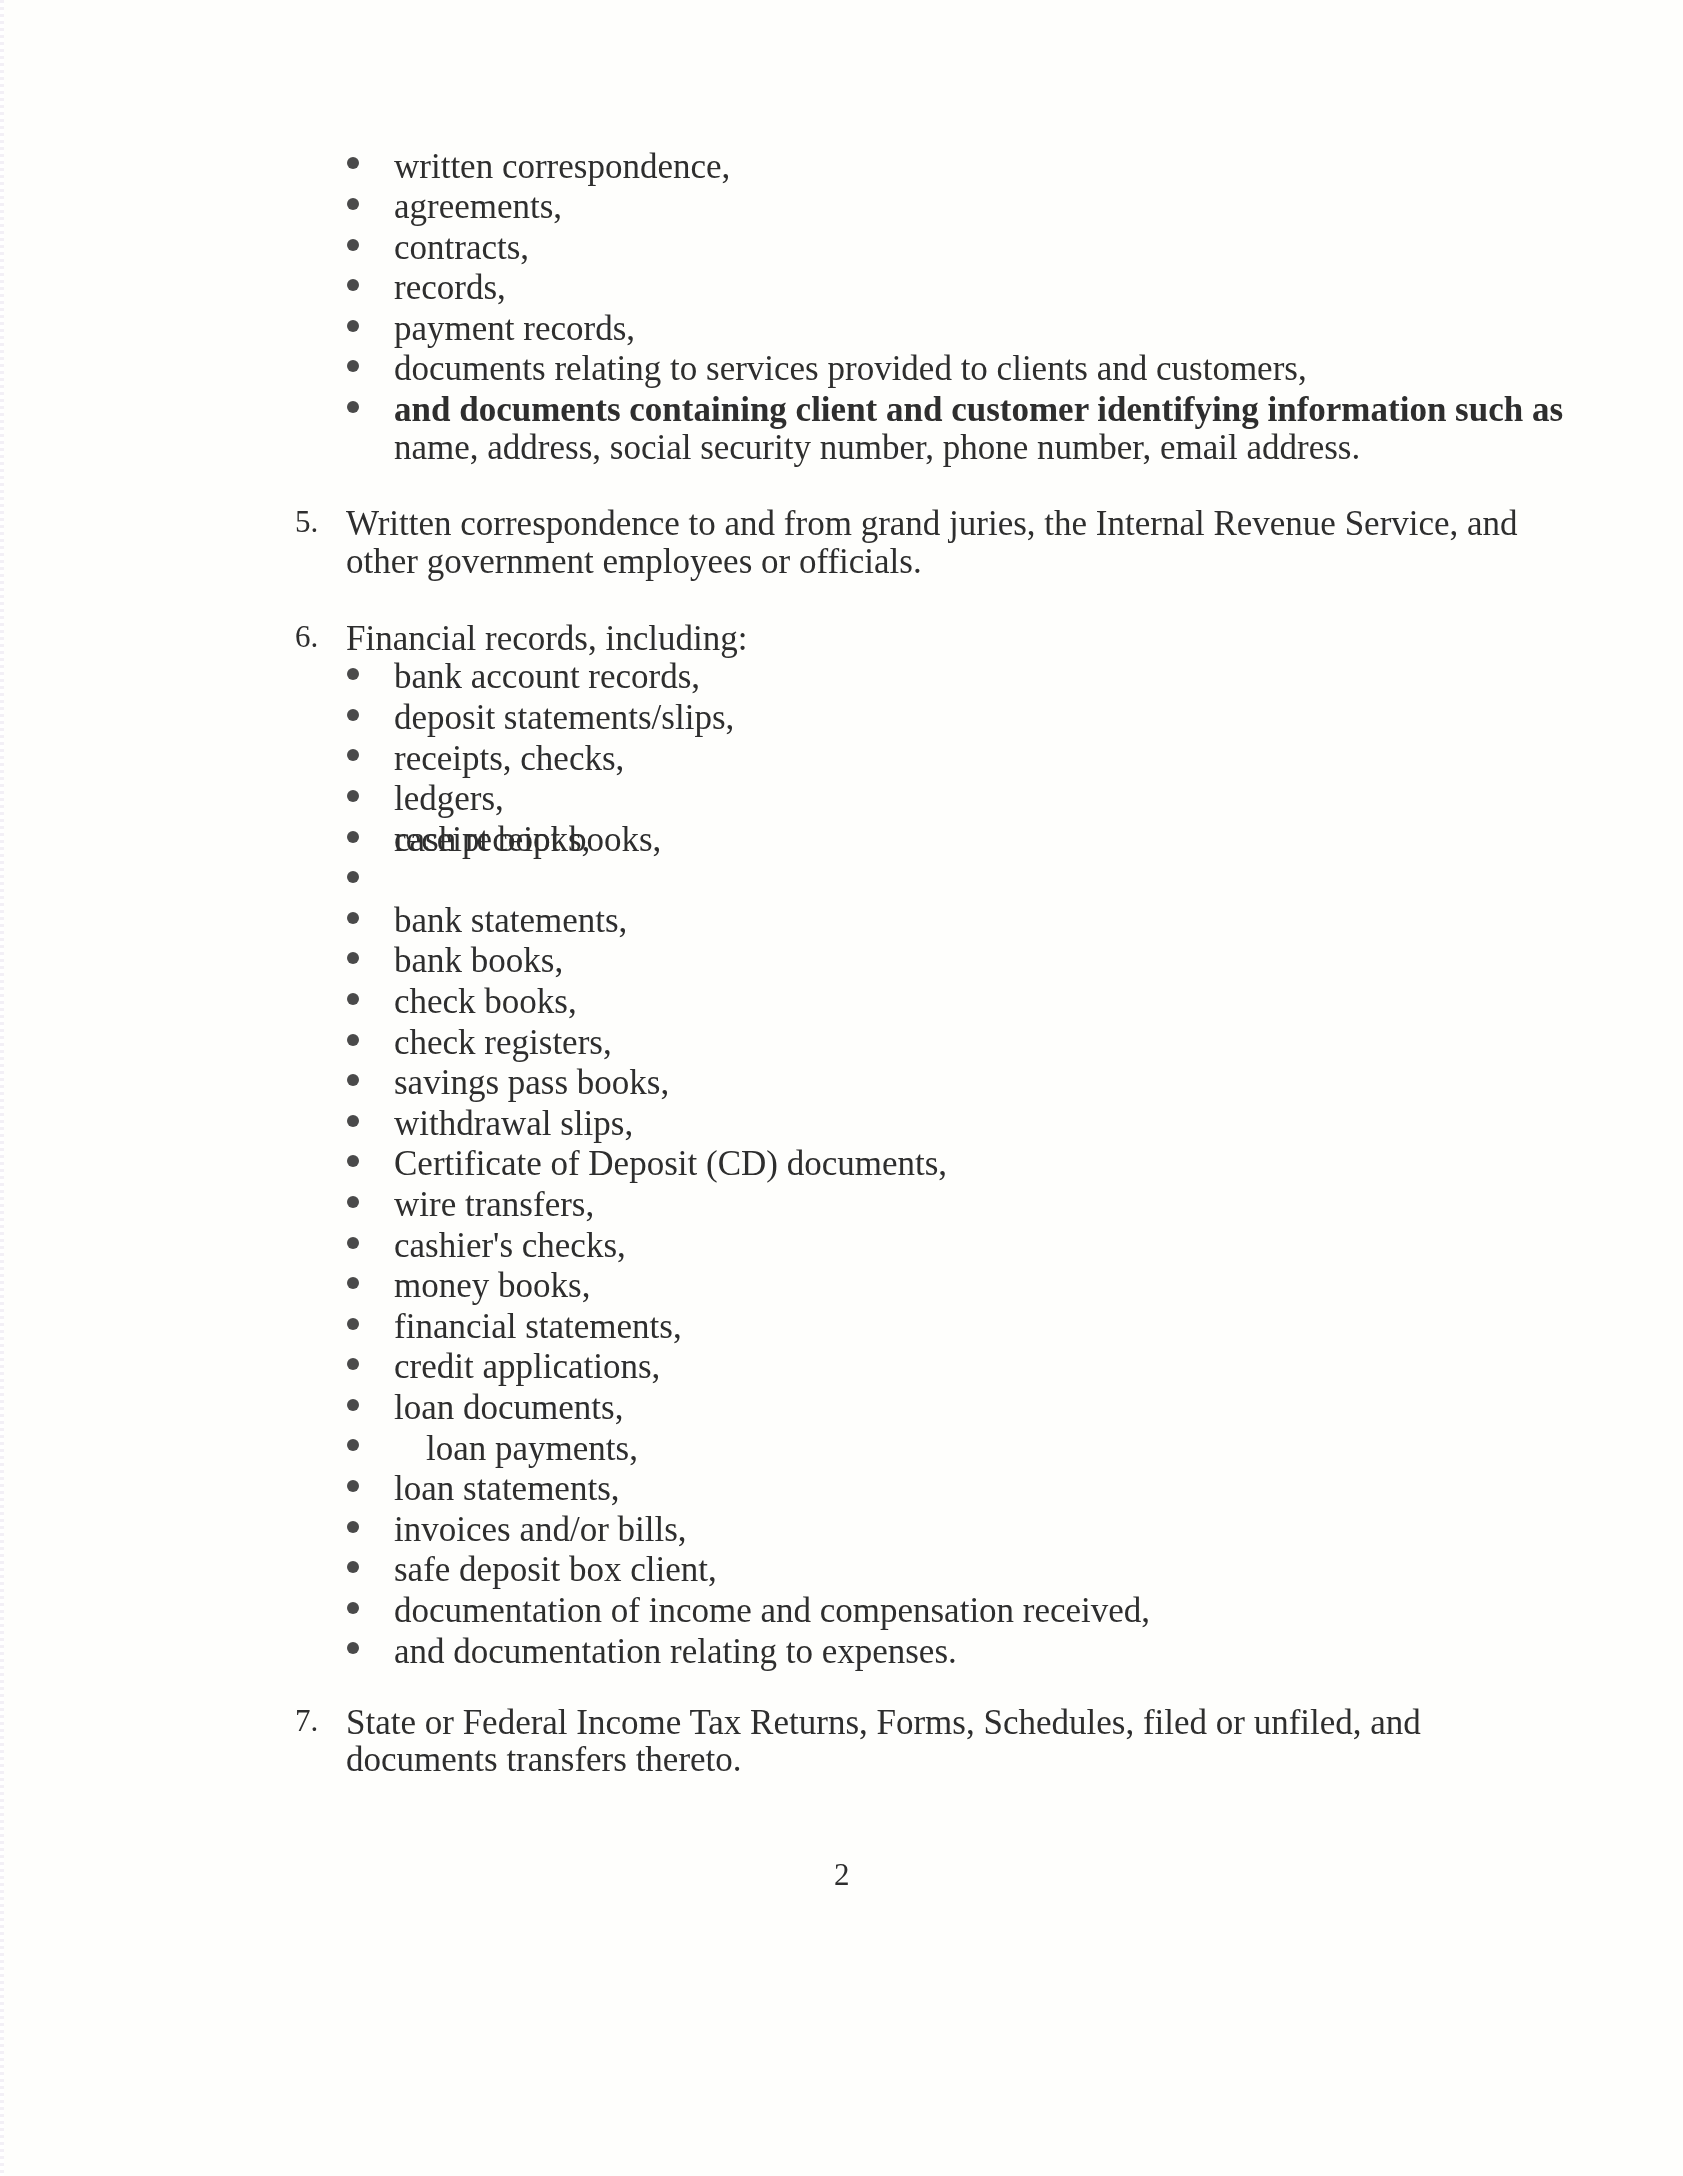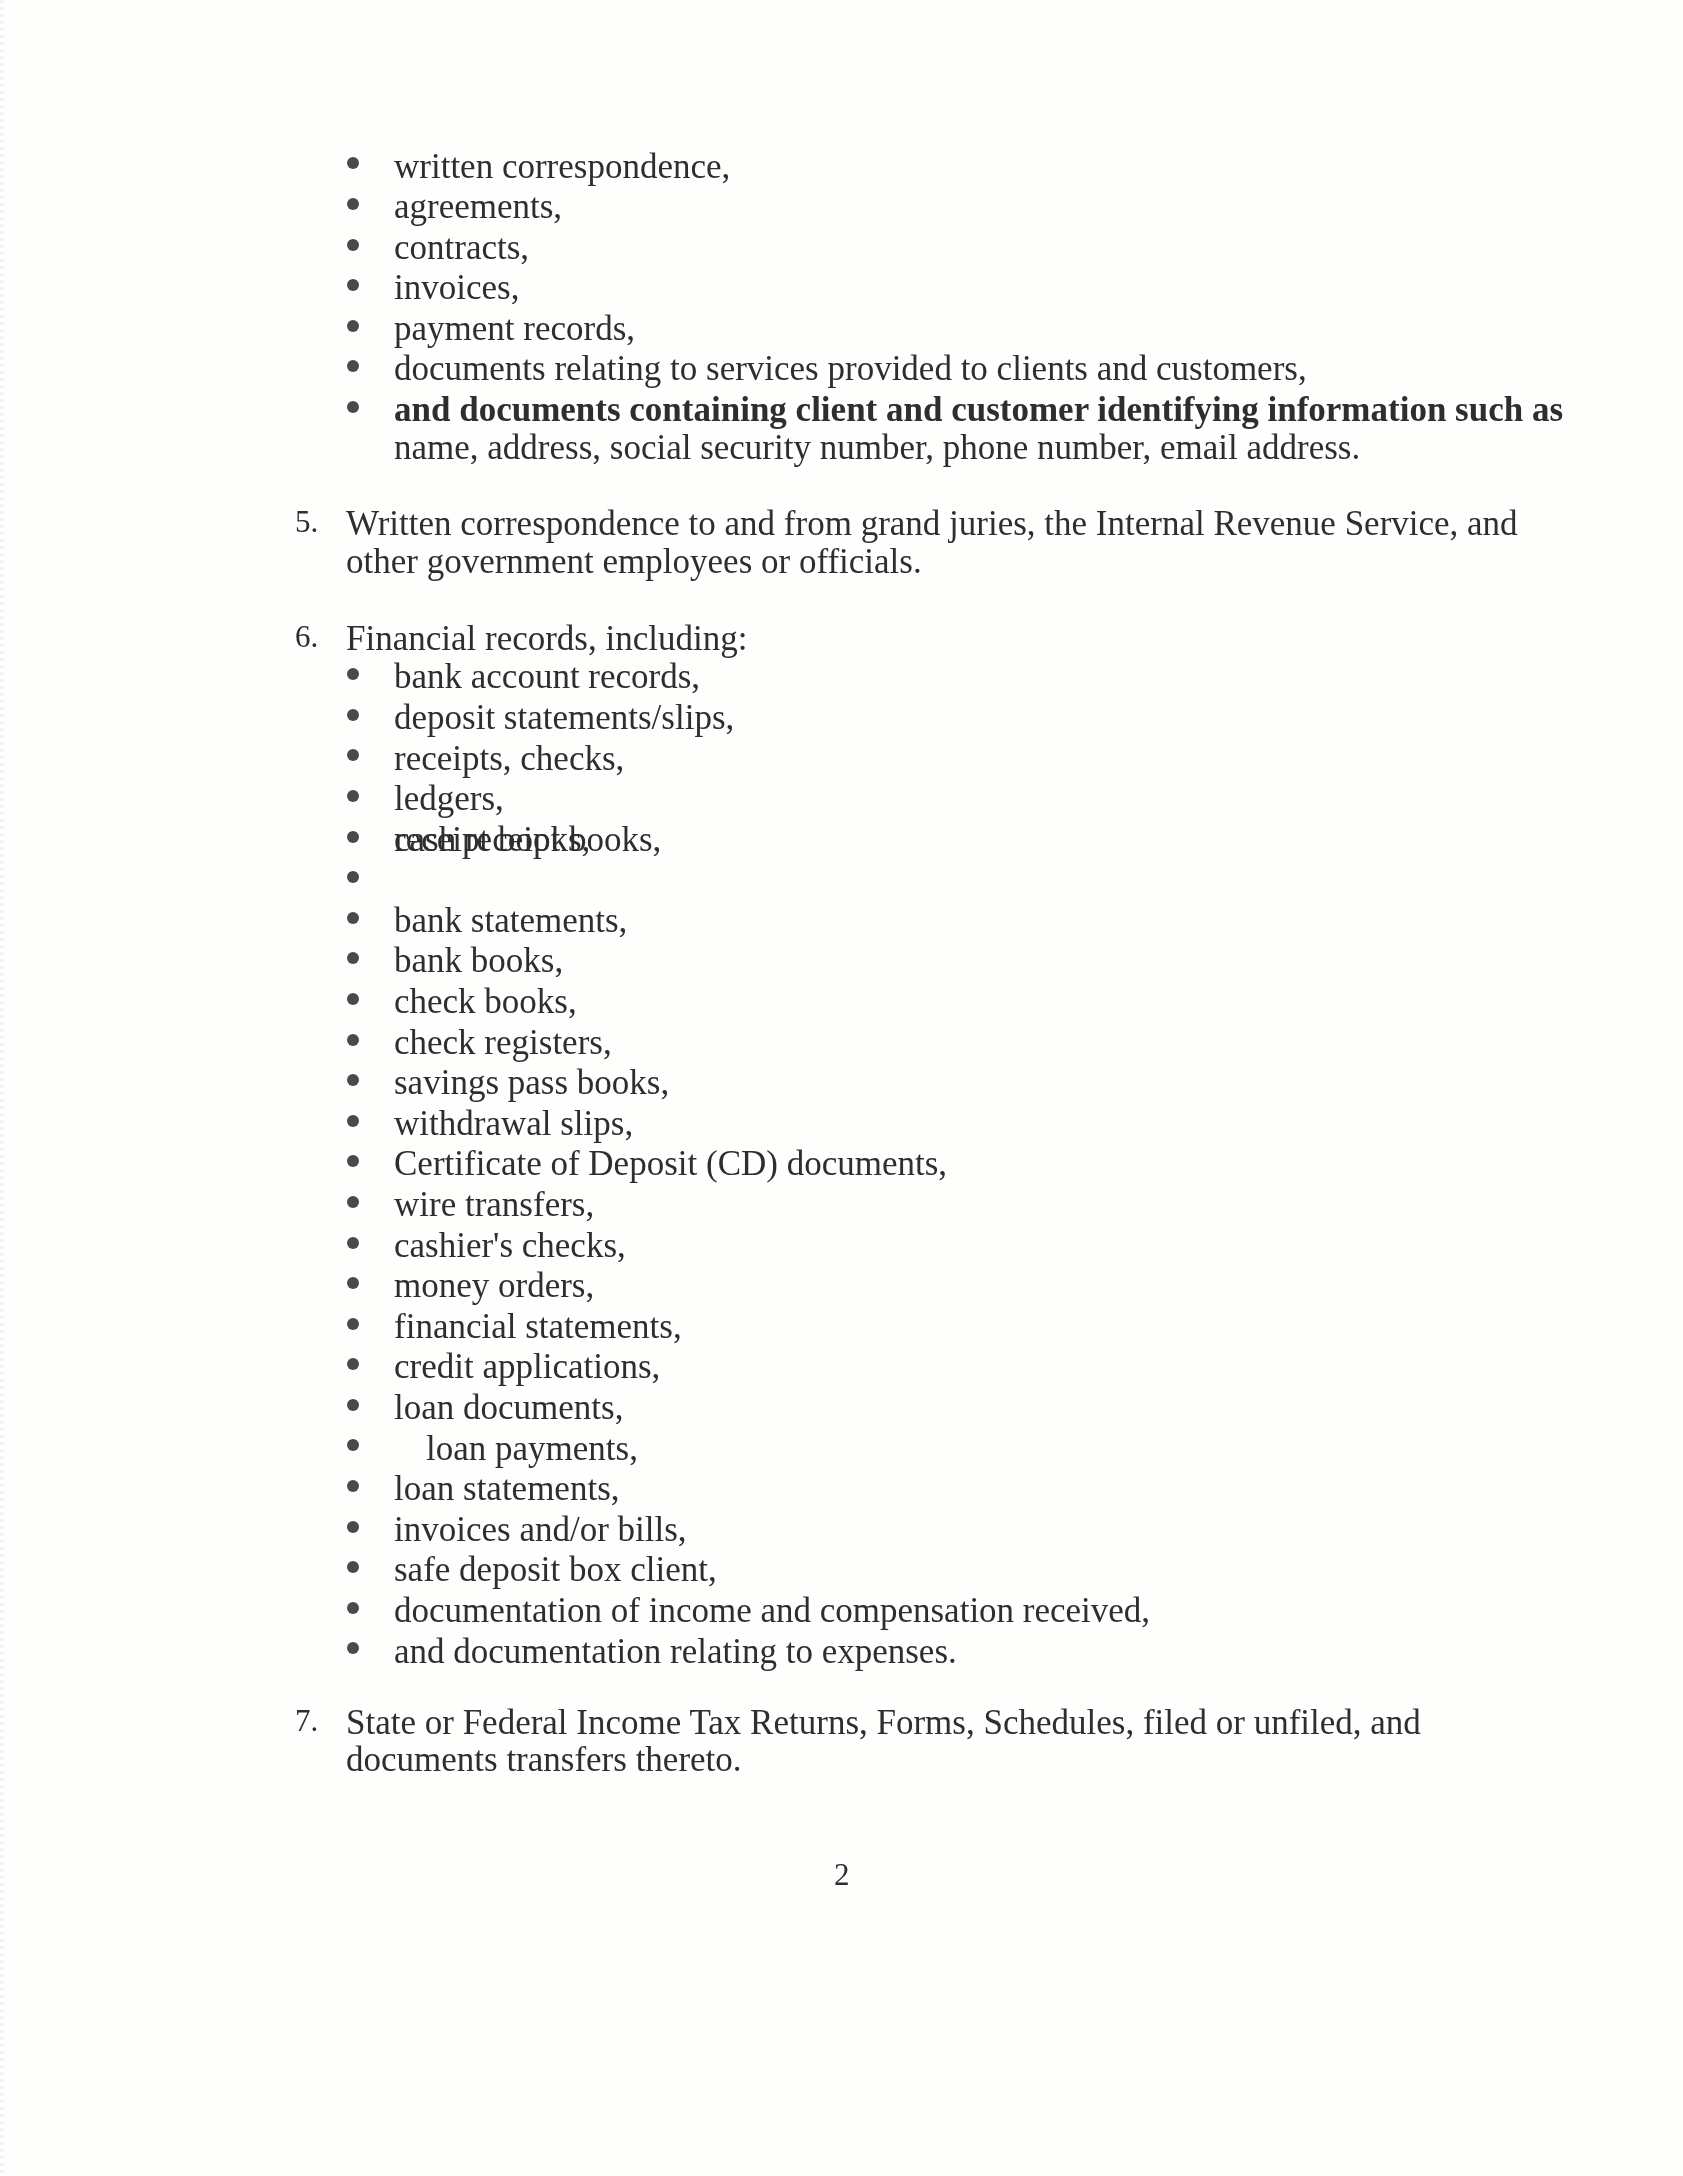--- a/index.html
+++ b/index.html
@@ -53,21 +53,21 @@
     <div>
       <span class="bullet" style="left:347px; top:198px;"></span>
       <span class="line" style="left:394px; top:189px;">agreements,</span>
     </div>
     <div>
       <span class="bullet" style="left:347px; top:239px;"></span>
       <span class="line" style="left:394px; top:230px;">contracts,</span>
     </div>
     <div>
       <span class="bullet" style="left:347px; top:279px;"></span>
-      <span class="line" style="left:394px; top:270px;">invoices,</span>
+      <span class="line" style="left:394px; top:270px;">records,</span>
     </div>
     <div>
       <span class="bullet" style="left:347px; top:320px;"></span>
       <span class="line" style="left:394px; top:311px;">payment records,</span>
     </div>
     <div>
       <span class="bullet" style="left:347px; top:360px;"></span>
       <span class="line" style="left:394px; top:351px;">documents relating to services provided to clients and customers,</span>
     </div>
     <div>
@@ -143,21 +143,21 @@
       <div>
           <span class="bullet" style="left:347px; top:1196px;"></span>
           <span class="line" style="left:394px; top:1187px;">wire transfers,</span>
         </div>
       <div>
           <span class="bullet" style="left:347px; top:1237px;"></span>
           <span class="line" style="left:394px; top:1228px;">cashier's checks,</span>
         </div>
       <div>
           <span class="bullet" style="left:347px; top:1277px;"></span>
-          <span class="line" style="left:394px; top:1268px;">money orders,</span>
+          <span class="line" style="left:394px; top:1268px;">money books,</span>
         </div>
       <div>
           <span class="bullet" style="left:347px; top:1318px;"></span>
           <span class="line" style="left:394px; top:1309px;">financial statements,</span>
         </div>
       <div>
           <span class="bullet" style="left:347px; top:1358px;"></span>
           <span class="line" style="left:394px; top:1349px;">credit applications,</span>
         </div>
       <div>

